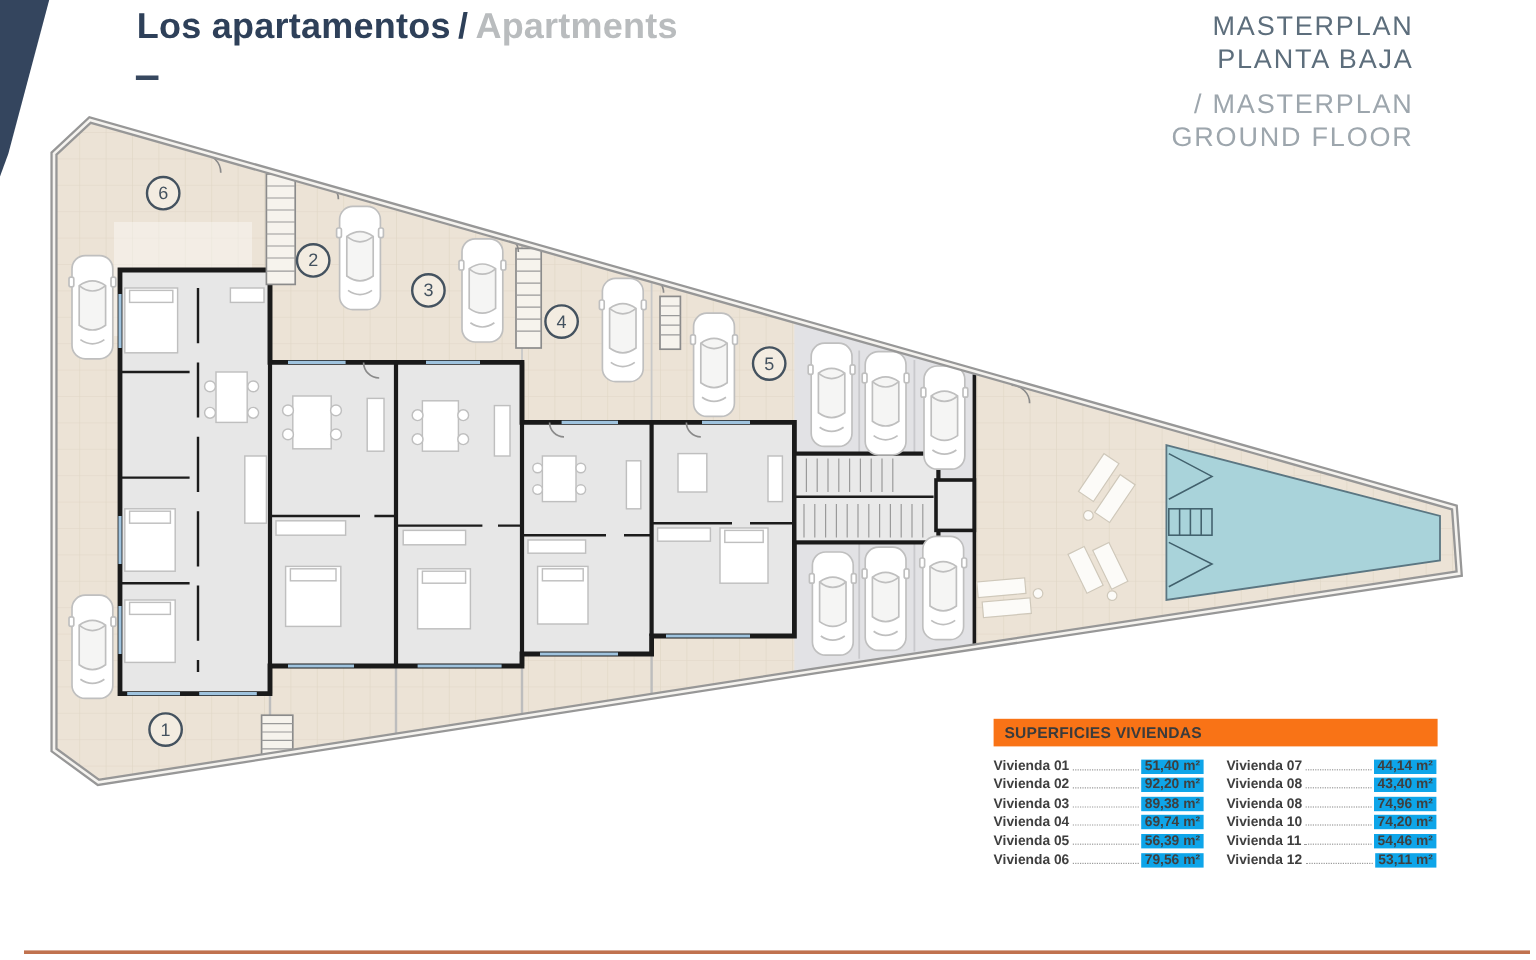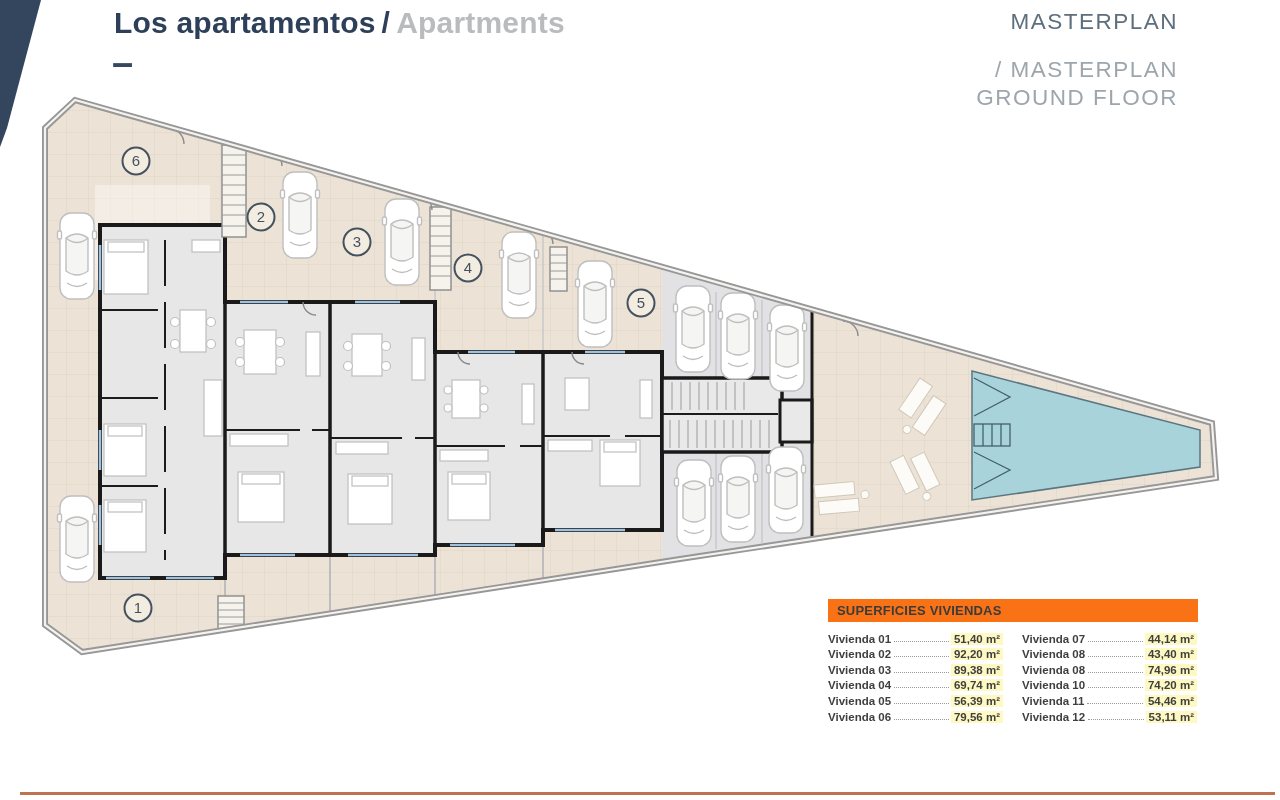--- a/index.html
+++ b/index.html
@@ -20,54 +20,55 @@
   .title-dash{
     position:absolute;left:112px;top:44px;
     font-size:38px;font-weight:bold;color:#37485f;line-height:38px;
   }
   
   .plan-heading{
     position:absolute;right:102px;top:8px;text-align:right;
     font-size:22.5px;line-height:28px;letter-spacing:1.5px;font-weight:400;
   }
   .plan-heading .es{color:#5d6e7c;}
-  .plan-heading .en{color:#9da6ad;margin-top:20px;}
+  .plan-heading .en{color:#9da6ad;margin-top:9px;}
   
   .siteplan{position:absolute;left:0;top:0;}
   
   .areas-table{position:absolute;left:828px;top:599px;width:370px;}
   .areas-table .tbl-header{
     background:#f97316;color:#3b3b3b;font-size:13px;font-weight:bold;
     height:23px;line-height:23px;padding-left:9px;letter-spacing:.2px;
   }
   .tbl-cols{display:flex;gap:19px;margin-top:7px;}
   .tbl-col{width:175px;}
   .tbl-row{display:flex;align-items:flex-end;height:15.6px;
     font-size:11.5px;font-weight:bold;color:#3f3f3f;}
   .tbl-row .lbl{white-space:nowrap;}
   .tbl-row .leader{flex:1;border-bottom:1.6px dotted #9a9a9a;margin:0 2px 3px 3px;min-width:8px;}
-  .tbl-row .val{background:#fef9c3;padding:0 3px;white-space:nowrap;}
+  .tbl-row .val{background:#0ea5e9;padding:0 3px;white-space:nowrap;}
   
   .bottom-rule{position:absolute;left:20px;top:792px;width:1255px;height:3px;background:#c0724f;}
 </style>
 </head>
 <body>
 
 <svg class="corner-svg" width="70" height="160" viewBox="0 0 70 160">
   <polygon points="0,0 41,0 7,128 0,147" fill="#34455e"></polygon>
 </svg>
 
 <div class="title">
   <span class="primary">Los apartamentos</span><span class="sep">/</span><span class="secondary">Apartments</span>
 </div>
 <div class="title-dash">–</div>
 
 <div class="plan-heading">
   <div class="es">
     <div>MASTERPLAN</div>
+    <div>PLANTA BAJA</div>
   </div>
   <div class="en">
     <div>/ MASTERPLAN</div>
     <div>GROUND FLOOR</div>
   </div>
 </div>
 
 <svg class="siteplan" width="1280" height="800" viewBox="0 0 1280 800">
   <defs>
     <pattern id="tiles" width="22" height="22" patternUnits="userSpaceOnUse">

